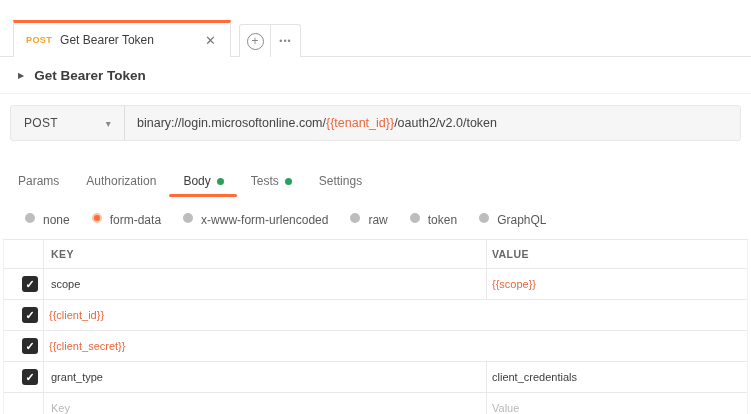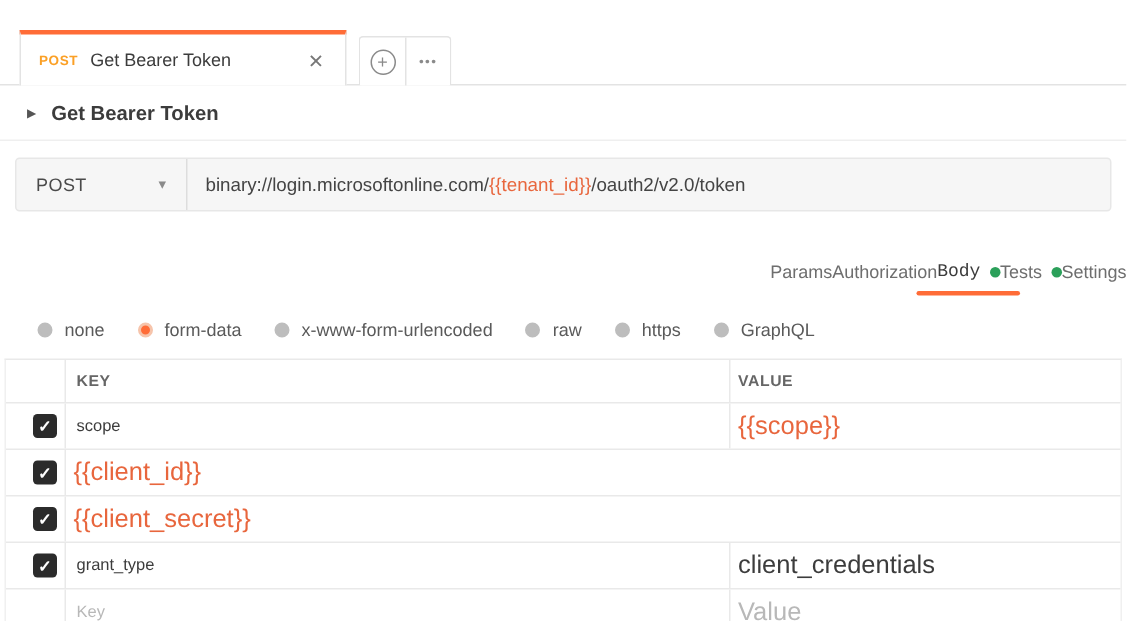--- a/index.html
+++ b/index.html
@@ -37,47 +37,47 @@
   .url-bar { display:flex; align-items:center; height:36px; margin:11px 10px 0;
     background:#f6f6f6; border:1px solid #e7e7e7; border-radius:3px; }
   .method-select { display:flex; align-items:center; justify-content:space-between;
     width:114px; height:100%; padding:0 13px; cursor:pointer;
     border-right:1px solid #ddd; font-size:12px; color:#4a4a4a; letter-spacing:.3px; }
   .caret { font-size:10px; color:#8a8a8a; }
   .url-text { padding-left:12px; font-size:12.5px; color:#444; white-space:nowrap; }
   .url-text .var { color:#e8663d; }
 
   
-  .req-tabs { display:flex; height:40px; padding-left:18px; align-items:stretch;justify-content:flex-end; }
+  .req-tabs { display:flex; gap:27px; height:40px; padding-left:18px; align-items:stretch; }
   .req-tab { display:flex; align-items:center; gap:6px; font-size:12px; color:#6e6e6e;
     position:relative; cursor:pointer; white-space:nowrap; }
-  .req-tab.active { color:#3c3c3c;font-family:Liberation Mono, monospace; }
+  .req-tab.active { color:#3c3c3c; }
   .req-tab.active::after { content:""; position:absolute; left:-14px; right:-13px;
     bottom:4px; height:3px; background:#ff6c37; border-radius:2px; }
   .req-tab .badge { color:#2ba05a; }
   .req-tab .dot { width:7px; height:7px; border-radius:50%; background:#2ba05a; }
 
   
   .radio-row { display:flex; gap:22px; align-items:center; height:38px; padding-left:25px; }
-  .radio-item { display:flex; align-items:center; gap:8px; font-size:12px;
+  .radio-item { display:flex; gap:8px; font-size:12px;
     color:#5a5a5a; cursor:pointer; }
   .radio { width:10px; height:10px; border-radius:50%; background:#bdbdbd;
     border:2px solid #bdbdbd; }
   .radio.sel { background:#ff6c37; border-color:#f6c4ab; }
 
   
   .ptable { margin-left:3px; margin-right:3px; border-top:1px solid #e9e9e9;
     border-left:1px solid #f0f0f0; border-right:1px solid #f0f0f0; }
   .trow { display:grid; grid-template-columns:40px 443px 1fr; height:31px;
     border-bottom:1px solid #e9e9e9; }
   .trow.thead { height:29px; }
   .cell { display:flex; align-items:center; overflow:hidden; }
   .cell.cb { justify-content:flex-end; padding-right:5px; border-right:1px solid #e9e9e9; }
   .cell.key { padding-left:7px; border-right:1px solid #e9e9e9; font-size:11px; color:#3c3c3c; }
-  .cell.val { padding-left:5px; font-size:17px; color:#3c3c3c; }
+  .cell.val { padding-left:5px; font-size:11px; color:#3c3c3c; }
   .cell.val.var { color:#e8663d; }
   .thead .cell { font-size:10.5px; font-weight:700; color:#666; letter-spacing:.4px; }
   .checkbox { width:16px; height:16px; border-radius:3px; background:#2b2b2b;
     color:#fff; font-size:11px; font-weight:700; display:flex; align-items:center;
     justify-content:center; cursor:pointer; }
   .placeholder { color:#b8b8b8; }
 </style>
 </head>
 <body>
 
@@ -146,21 +146,21 @@
       <label class="radio-item">
         <span class="radio"></span>
         <span>x-www-form-urlencoded</span>
       </label>
       <label class="radio-item">
         <span class="radio"></span>
         <span>raw</span>
       </label>
       <label class="radio-item">
         <span class="radio"></span>
-        <span>https</span>
+        <span>token</span>
       </label>
       <label class="radio-item">
         <span class="radio"></span>
         <span>GraphQL</span>
       </label>
     </div>
 
   <div class="ptable">
     <div class="trow thead">
       <div class="cell cb"></div>

